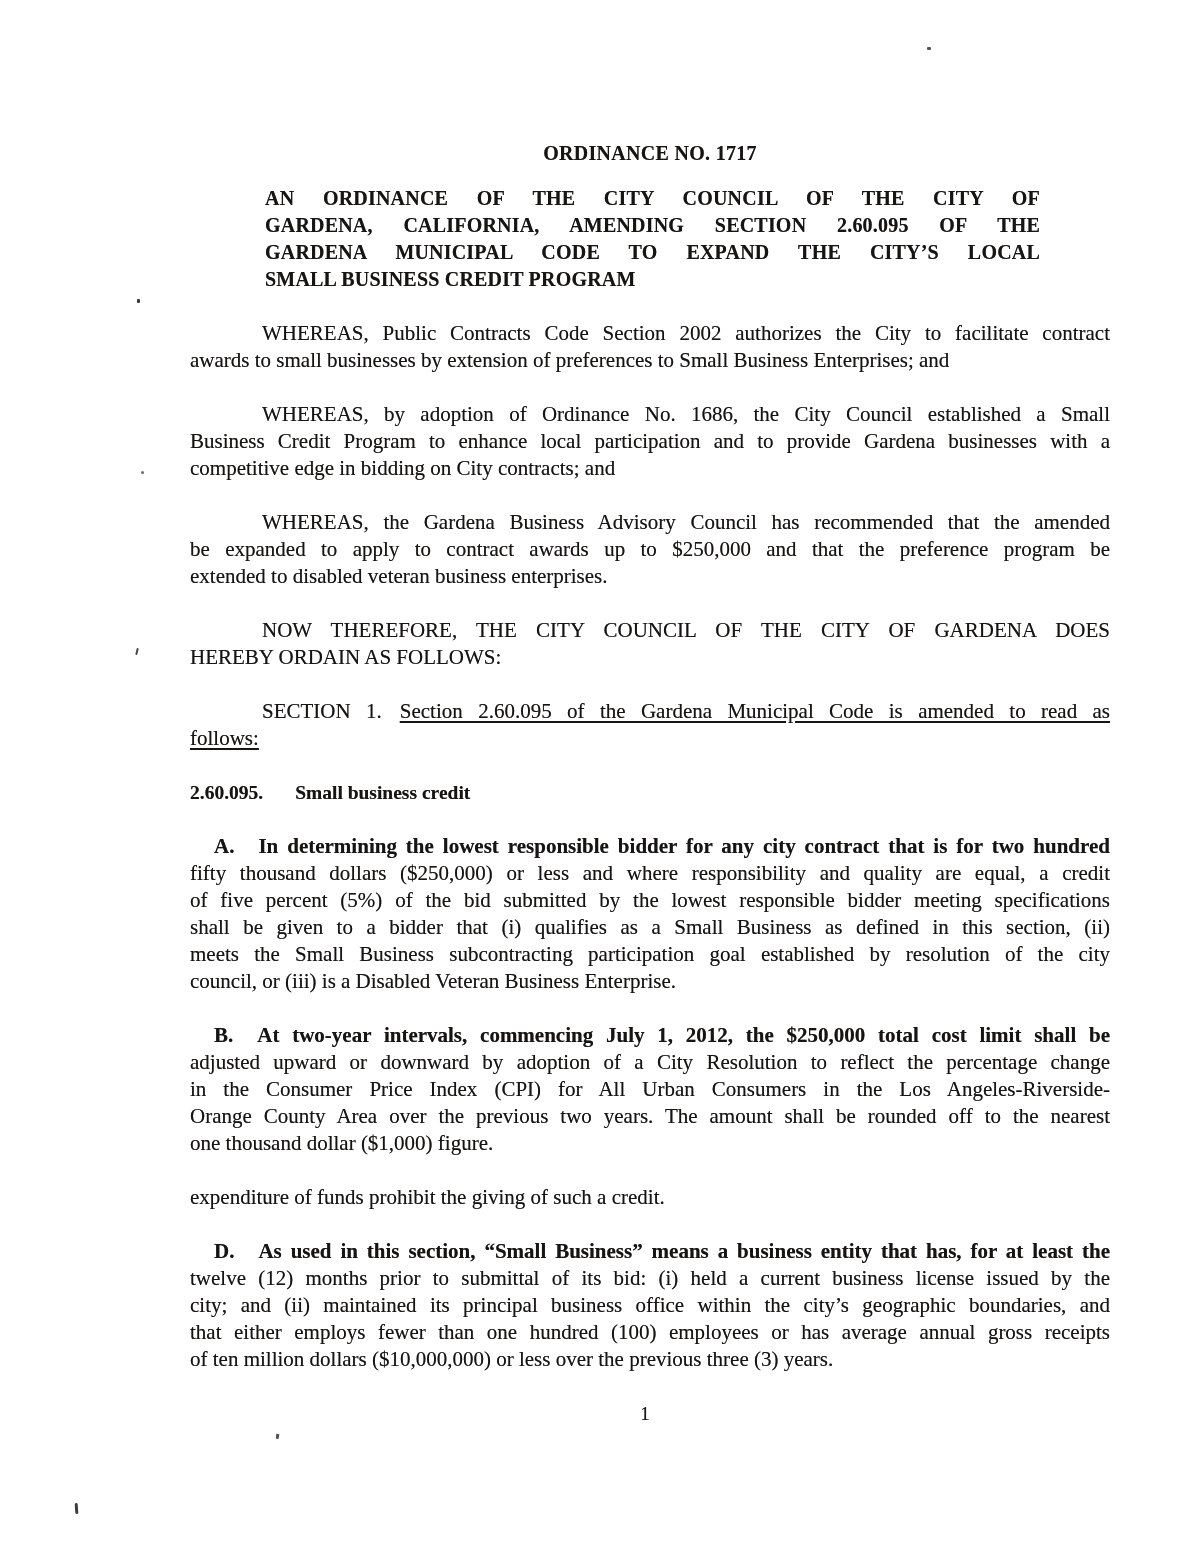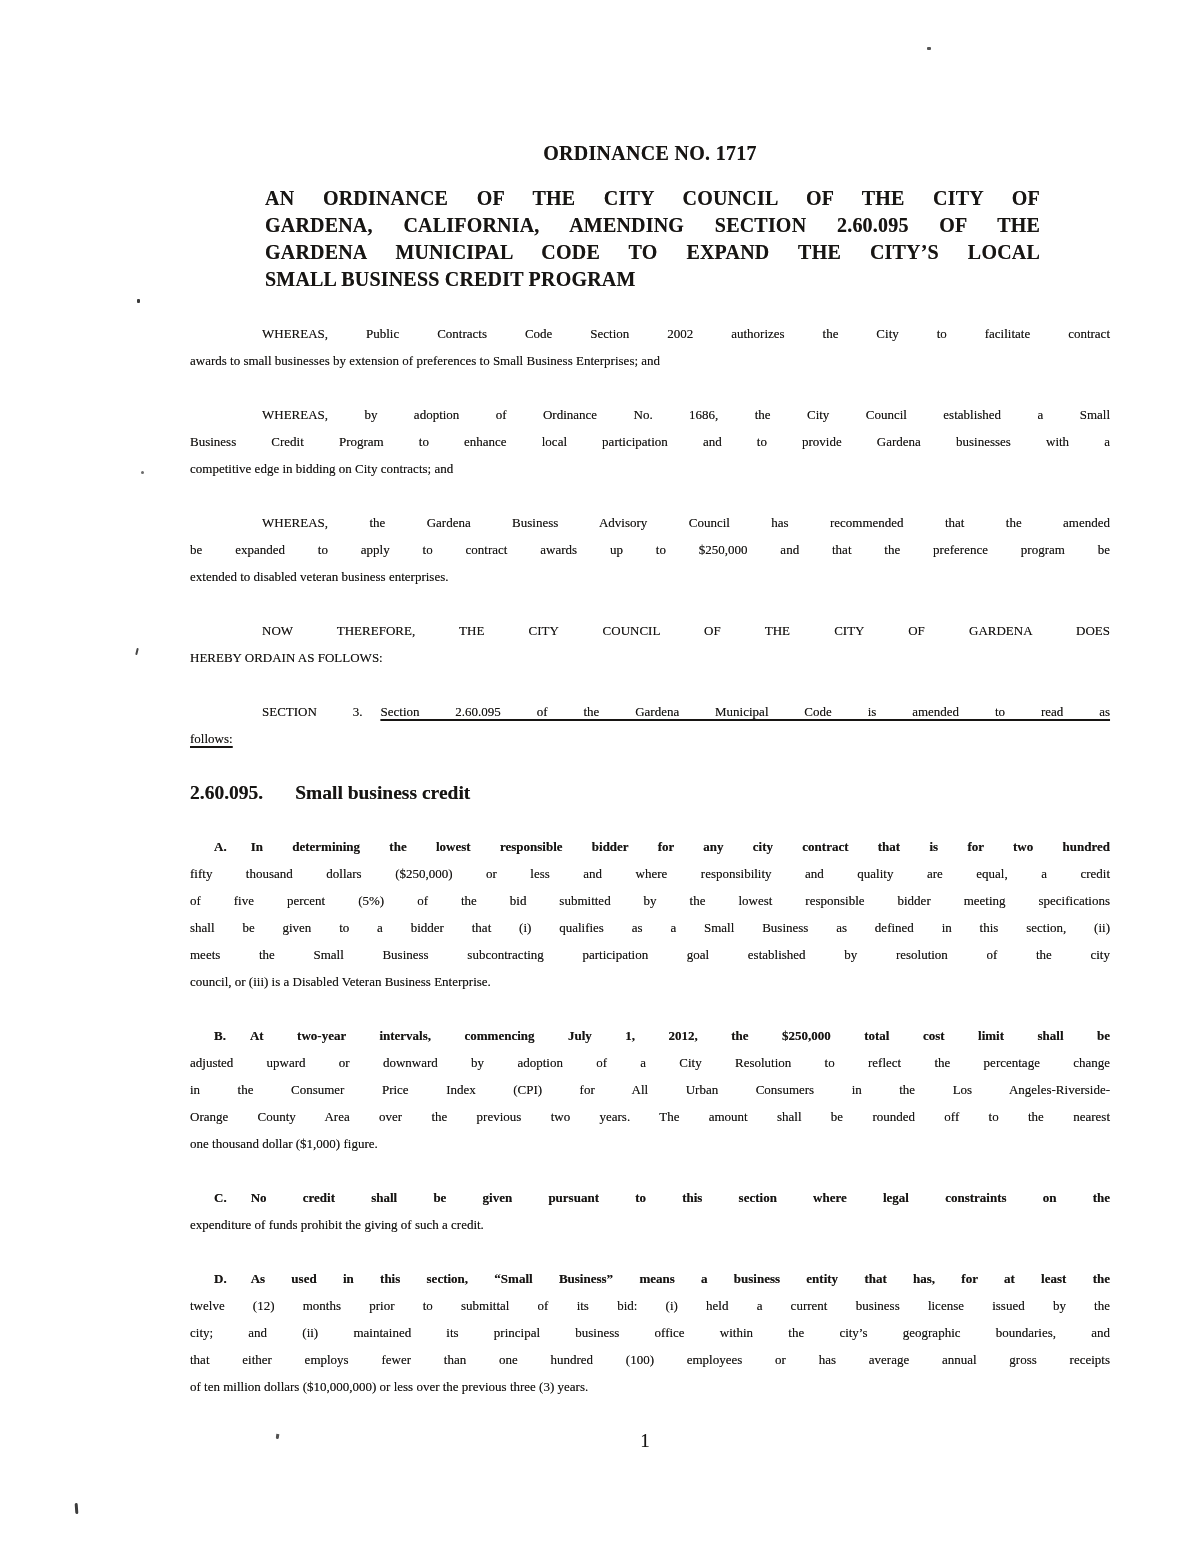--- a/index.html
+++ b/index.html
@@ -29,21 +29,21 @@
   }
   .doc-heading {
     font-weight: bold;
     font-size: 20px;
     line-height: 27px;
     margin: 0 75px 27px 75px;
     width: 775px;
     letter-spacing: 0.2px;
   }
   .para {
-    font-size: 13px;
+    font-size: 21px;
     line-height: 27px;
     margin: 0 0 27px 0;
   }
   .line {
     text-align: justify;
     text-align-last: justify;
     min-height: 27px;
   }
   .line.last { text-align-last: left; }
   .ind-72 { text-indent: 72px; }
@@ -111,21 +111,21 @@
     <div class="line">be expanded to apply to contract awards up to $250,000 and that the preference program be</div>
     <div class="line last">extended to disabled veteran business enterprises.</div>
   </div>
 
   <div class="para">
     <div class="line ind-72">NOW THEREFORE, THE CITY COUNCIL OF THE CITY OF GARDENA DOES</div>
     <div class="line last">HEREBY ORDAIN AS FOLLOWS:</div>
   </div>
 
   <div class="para">
-    <div class="line ind-72"><span class="s1-label">SECTION 3.</span><span class="u">Section 2.60.095 of the Gardena Municipal Code is amended to read as</span></div>
+    <div class="line ind-72"><span class="s1-label">SECTION 1.</span><span class="u">Section 2.60.095 of the Gardena Municipal Code is amended to read as</span></div>
     <div class="line last"><span class="u">follows:</span></div>
   </div>
 
   <div class="code-heading">
     <span class="code-number">2.60.095.</span><span>Small business credit</span>
   </div>
 
   <div class="para">
     <div class="line ind-24"><span class="sub-label">A.</span><span>In determining the lowest responsible bidder for any city contract that is for two hundred</span></div>
     <div class="line">fifty thousand dollars ($250,000) or less and where responsibility and quality are equal, a credit</div>
@@ -137,21 +137,20 @@
 
   <div class="para">
     <div class="line ind-24"><span class="sub-label">B.</span><span>At two-year intervals, commencing July 1, 2012, the $250,000 total cost limit shall be</span></div>
     <div class="line">adjusted upward or downward by adoption of a City Resolution to reflect the percentage change</div>
     <div class="line">in the Consumer Price Index (CPI) for All Urban Consumers in the Los Angeles-Riverside-</div>
     <div class="line">Orange County Area over the previous two years. The amount shall be rounded off to the nearest</div>
     <div class="line last">one thousand dollar ($1,000) figure.</div>
   </div>
 
   <div class="para">
-    <div class="line ind-24"><span class="sub-label">C.</span><span>No credit shall be given pursuant to this section where legal constraints on the</span></div>
     <div class="line last">expenditure of funds prohibit the giving of such a credit.</div>
   </div>
 
   <div class="para">
     <div class="line ind-24"><span class="sub-label">D.</span><span>As used in this section, “Small Business” means a business entity that has, for at least the</span></div>
     <div class="line">twelve (12) months prior to submittal of its bid: (i) held a current business license issued by the</div>
     <div class="line">city; and (ii) maintained its principal business office within the city’s geographic boundaries, and</div>
     <div class="line">that either employs fewer than one hundred (100) employees or has average annual gross receipts</div>
     <div class="line last">of ten million dollars ($10,000,000) or less over the previous three (3) years.</div>
   </div>

